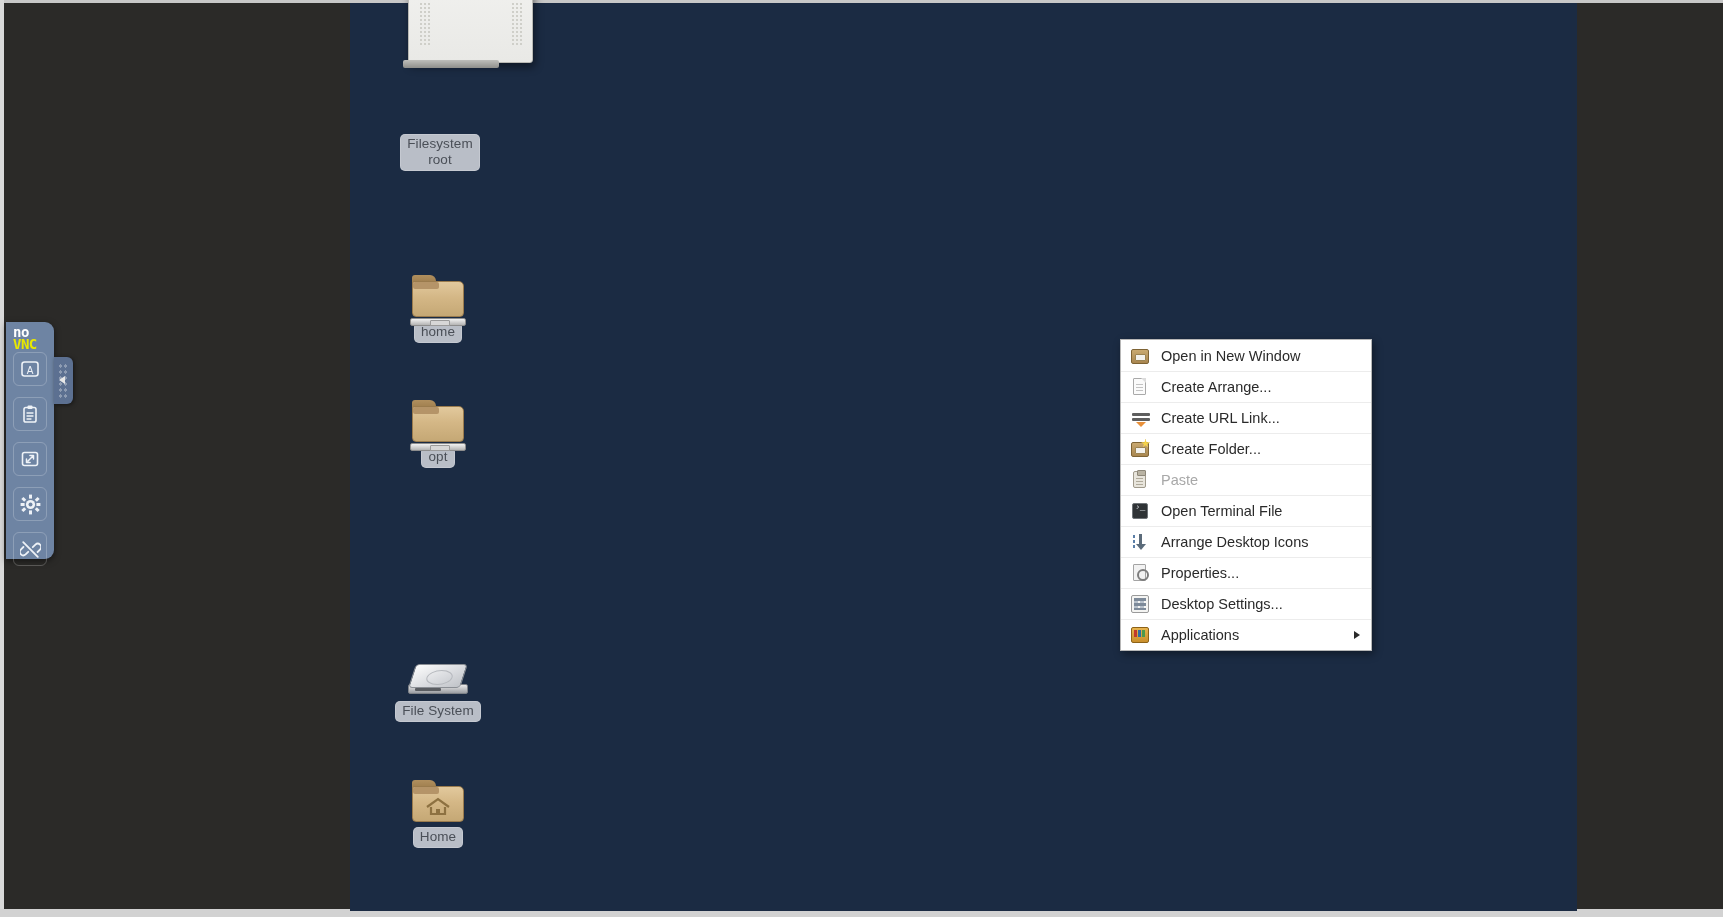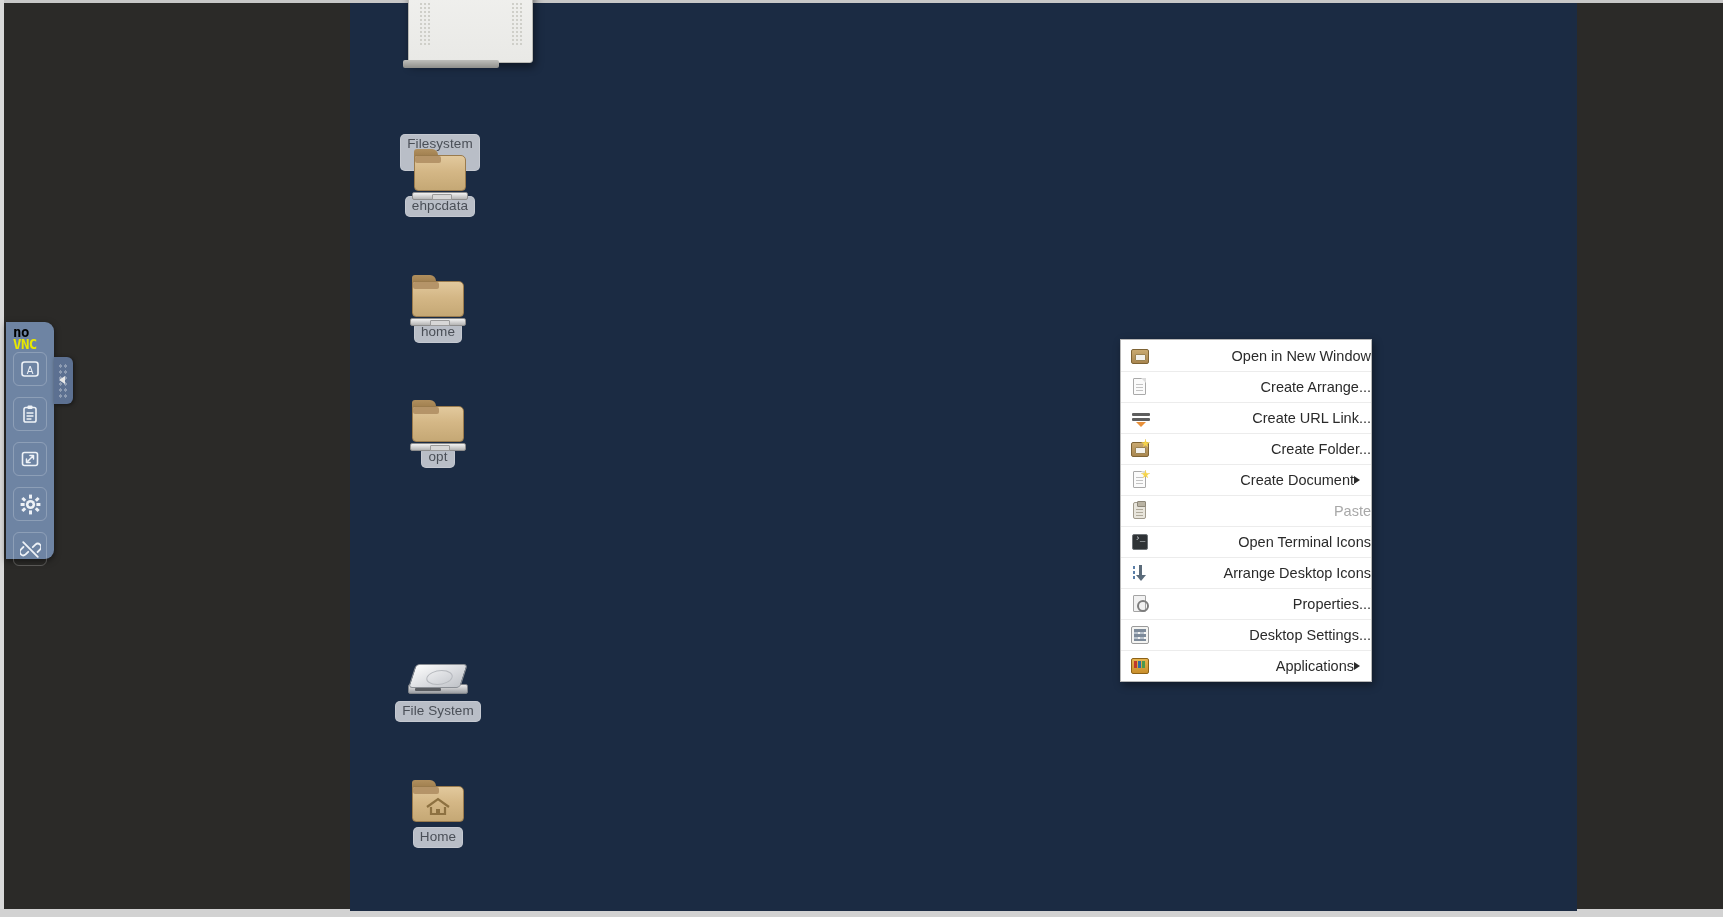--- a/index.html
+++ b/index.html
@@ -175,21 +175,21 @@
     border-top:1px solid #ececec;
   }
   .mi:first-child { border-top:none; }
   .mi.disabled { color:#a8a8a8; }
   .mi .mi-icon {
     width:18px; height:18px;
     margin-right:12px;
     flex:0 0 18px;
     position:relative;
   }
-  .mi .mi-label { flex:1 1 auto;text-align:right; }
+  .mi .mi-label { flex:1 1 auto; }
   .mi .arrow {
     width:0;height:0;margin-right:11px;
     border-left:6px solid #2a2a2a;
     border-top:4.5px solid transparent;
     border-bottom:4.5px solid transparent;
   }
 
   
   .ic-folder-open{
     position:absolute; inset:2px 0 1px 0;
@@ -307,21 +307,21 @@
     background:#6e84a3;
     border-radius:0 9px 9px 0;
     box-shadow: 0 2px 6px rgba(0,0,0,.5);
   }
   #vnc-logo {
     position:absolute; left:7px; top:4px;
     font-family:"DejaVu Sans Mono", monospace;
     font-weight:bold; font-size:14px; line-height:12px;
     letter-spacing:-0.5px;
   }
-  #vnc-logo .no { color:#000000; display:block; }
+  #vnc-logo .no { color:#ffffff; display:block; }
   #vnc-logo .vnc { color:#e8e800; display:block; }
   .vbtn {
     position:absolute; left:7px;
     width:34px; height:34px;
     border:1px solid rgba(255,255,255,.22);
     border-radius:6px;
     display:flex; align-items:center; justify-content:center;
   }
   .vbtn svg { display:block; }
   #vb-keys  { top:30px; }
@@ -366,31 +366,20 @@
       <div class="dots-r"></div>
       <div class="shelf"></div>
     </div>
 
     <div class="desk-icon" style="left:40px; top:70px;">
       <div class="glyph"></div>
       <span class="cap">Filesystem
 root</span>
     </div>
 
-    <div class="desk-icon" style="left:40px; top:132px;">
-      <div class="glyph">
-        <div class="folder">
-          <div class="tab"></div>
-            <div class="body"></div>
-            <div class="flap"></div>
-          <div class="mountbar"></div>
-        </div>
-      </div>
-      <span class="cap">ehpcdata</span>
-    </div>
 
     <div class="desk-icon" style="left:38px; top:258px;">
       <div class="glyph">
         <div class="folder">
           <div class="tab"></div>
             <div class="body"></div>
             <div class="flap"></div>
           <div class="mountbar"></div>
         </div>
       </div>
@@ -468,45 +457,35 @@
       </div>
 
       <div class="mi">
         <span class="mi-icon">
           <i class="ic-folder-open"></i>
             <i class="ic-star"></i>
         </span>
         <span class="mi-label">Create Folder...</span>
       </div>
 
-      <div class="mi">
-        <span class="mi-icon">
-          <i class="ic-doc">
-              <i class="lines"></i>
-            </i>
-            <i class="ic-star"></i>
-        </span>
-        <span class="mi-label">Create Document</span>
-        <span class="arrow"></span>
-      </div>
 
       <div class="mi disabled">
         <span class="mi-icon">
             <i class="ic-clip">
               <i class="lines"></i>
             </i>
           </span>
         <span class="mi-label">Paste</span>
       </div>
 
       <div class="mi">
         <span class="mi-icon">
             <i class="ic-term"></i>
           </span>
-        <span class="mi-label">Open Terminal Icons</span>
+        <span class="mi-label">Open Terminal File</span>
       </div>
 
       <div class="mi">
         <span class="mi-icon">
           <i class="ic-arrange">
               <i class="dotcol"></i>
               <i class="dn"></i>
             </i>
         </span>
         <span class="mi-label">Arrange Desktop Icons</span>

